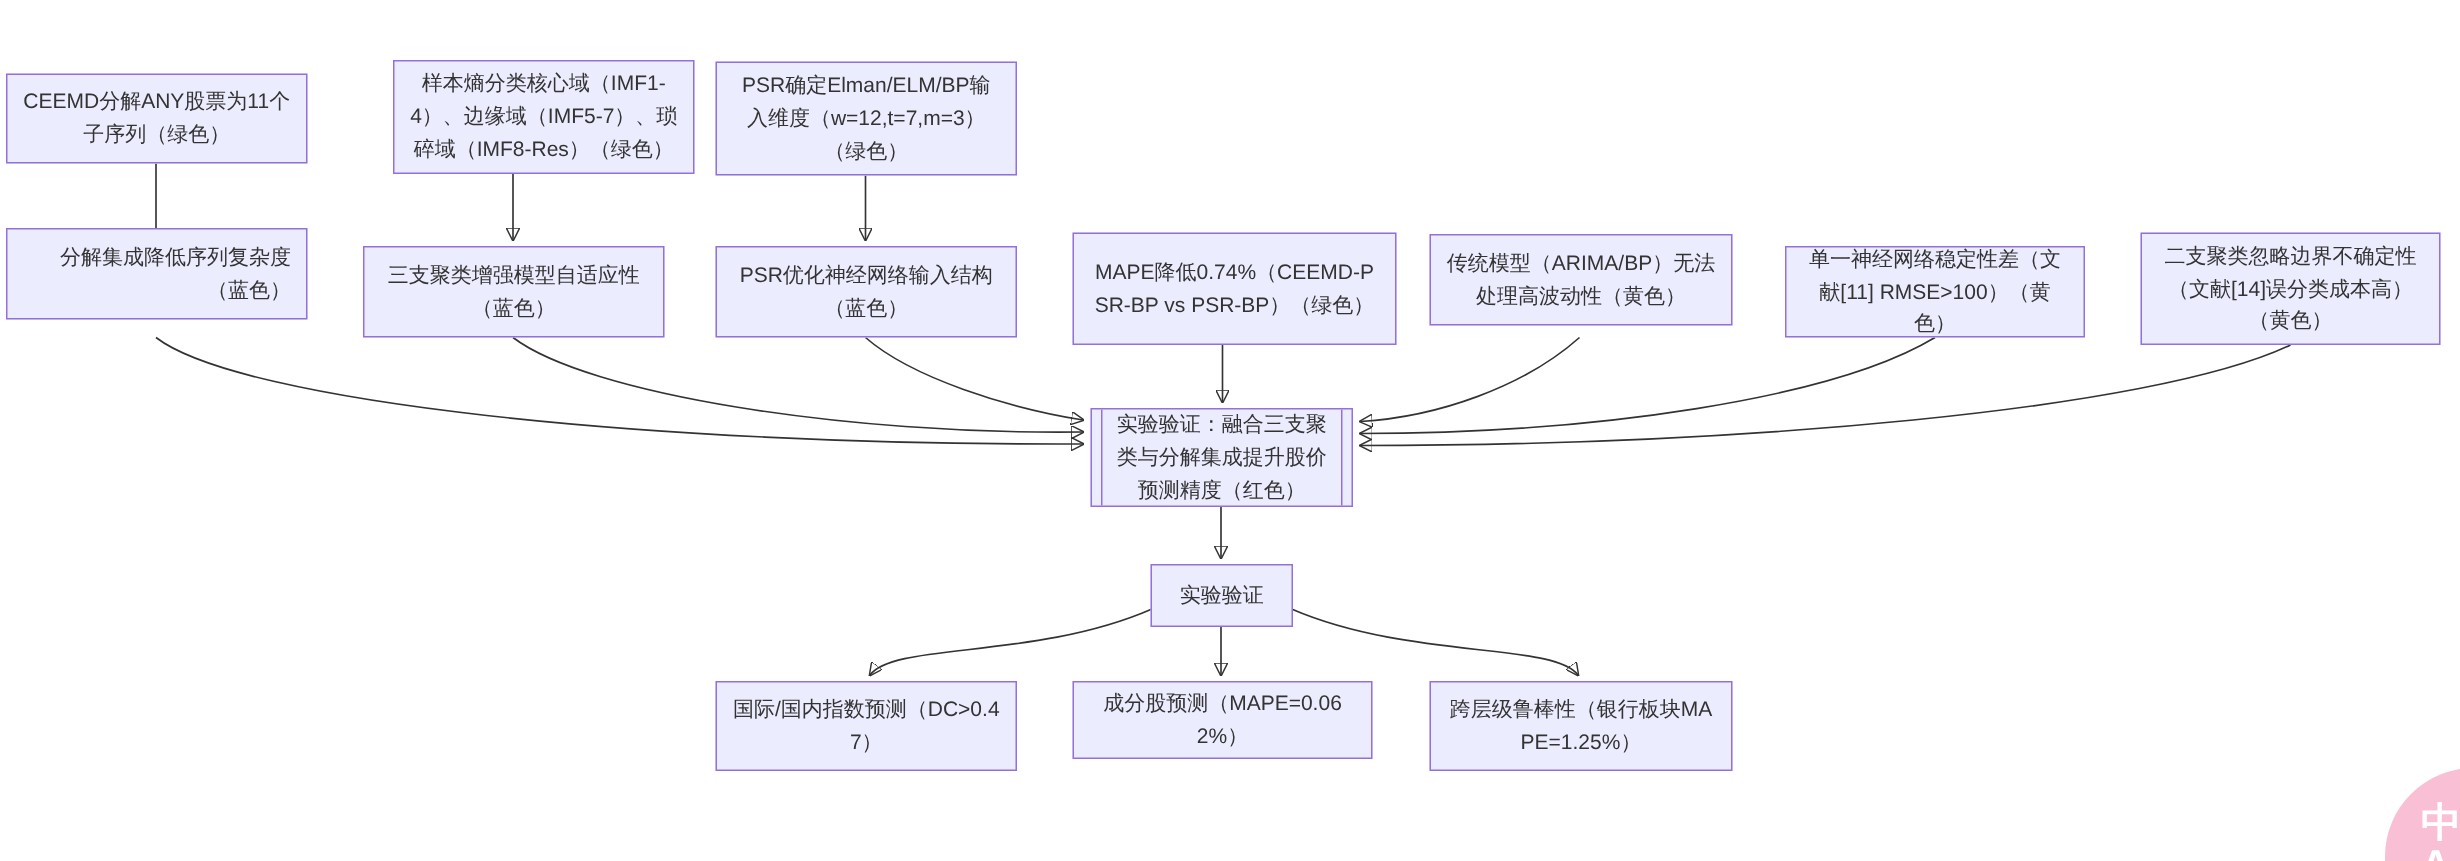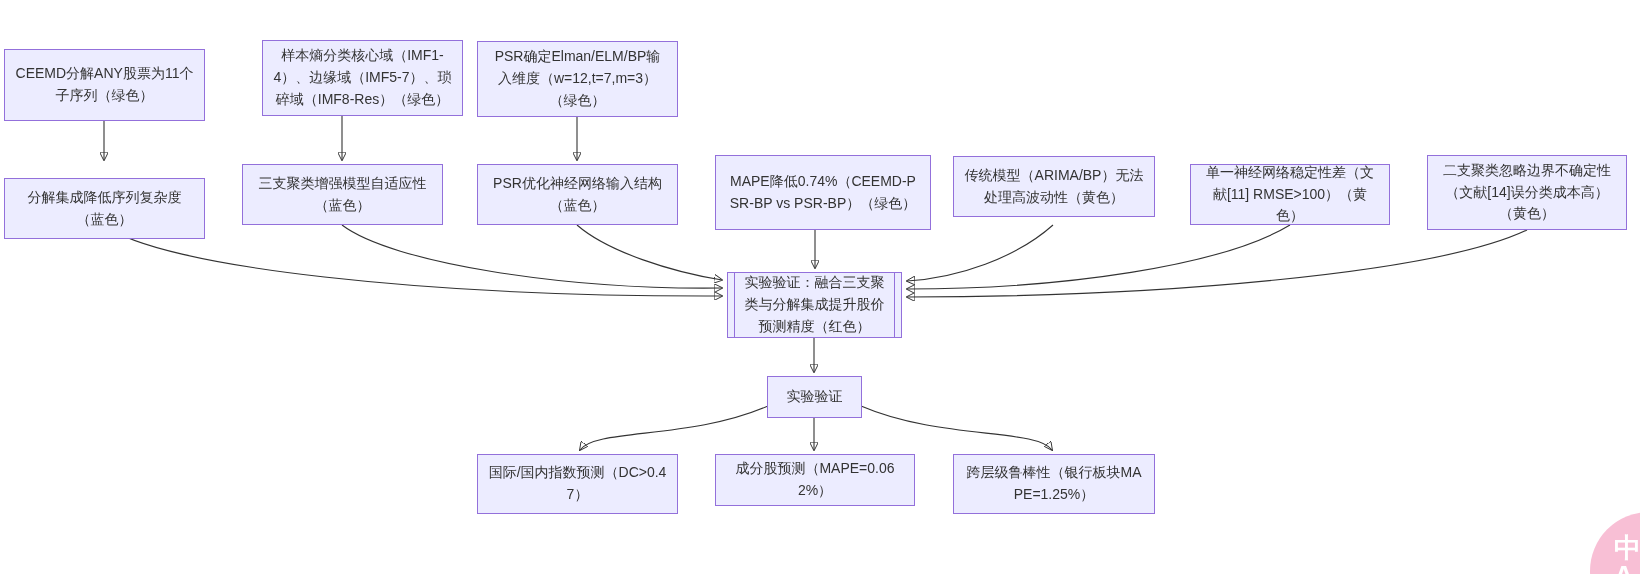--- a/index.html
+++ b/index.html
@@ -68,31 +68,31 @@
     <path d="M1290,225 C1222,266 1062,289 907,289" marker-end="url(#arw)"></path>
     <path d="M1527,230 C1435,274 1155,297 907,297" marker-end="url(#arw)"></path>
 
     <path d="M814,338 L814,372" marker-end="url(#arw)"></path>
 
     <path d="M768,406 C690,440 596,428 580,450" marker-end="url(#arw)"></path>
     <path d="M814,418 L814,450" marker-end="url(#arw)"></path>
     <path d="M861,406 C940,440 1036,428 1052,450" marker-end="url(#arw)"></path>
   </svg>
 
-  <div class="node" style="left:4px;top:49px;width:201px;height:72px;">
+  <div class="node" style="left:4px;top:49px;width:201px;height:60px;">
     <span>CEEMD分解ANY股票为11个子序列（绿色）</span>
   </div>
   <div class="node" style="left:242px;top:40px;width:201px;height:76px;margin-left:20px;">
     <span>样本熵分类核心域（IMF1-4）、边缘域（IMF5-7）、琐碎域（IMF8-Res）（绿色）</span>
   </div>
   <div class="node" style="left:477px;top:41px;width:201px;height:76px;">
     <span>PSR确定Elman/ELM/BP输入维度（w=12,t=7,m=3）（绿色）</span>
   </div>
 
-  <div class="node" style="left:4px;top:178px;width:201px;height:61px;">
+  <div class="node" style="left:4px;top:152px;width:201px;height:61px;text-align:right;">
     <span>分解集成降低序列复杂度（蓝色）</span>
   </div>
   <div class="node" style="left:477px;top:164px;width:201px;height:61px;">
     <span>PSR优化神经网络输入结构（蓝色）</span>
   </div>
   <div class="node" style="left:242px;top:164px;width:201px;height:61px;">
     <span>三支聚类增强模型自适应性（蓝色）</span>
   </div>
   <div class="node" style="left:715px;top:155px;width:216px;height:75px;">
     <span>MAPE降低0.74%（CEEMD-PSR-BP vs PSR-BP）（绿色）</span>

